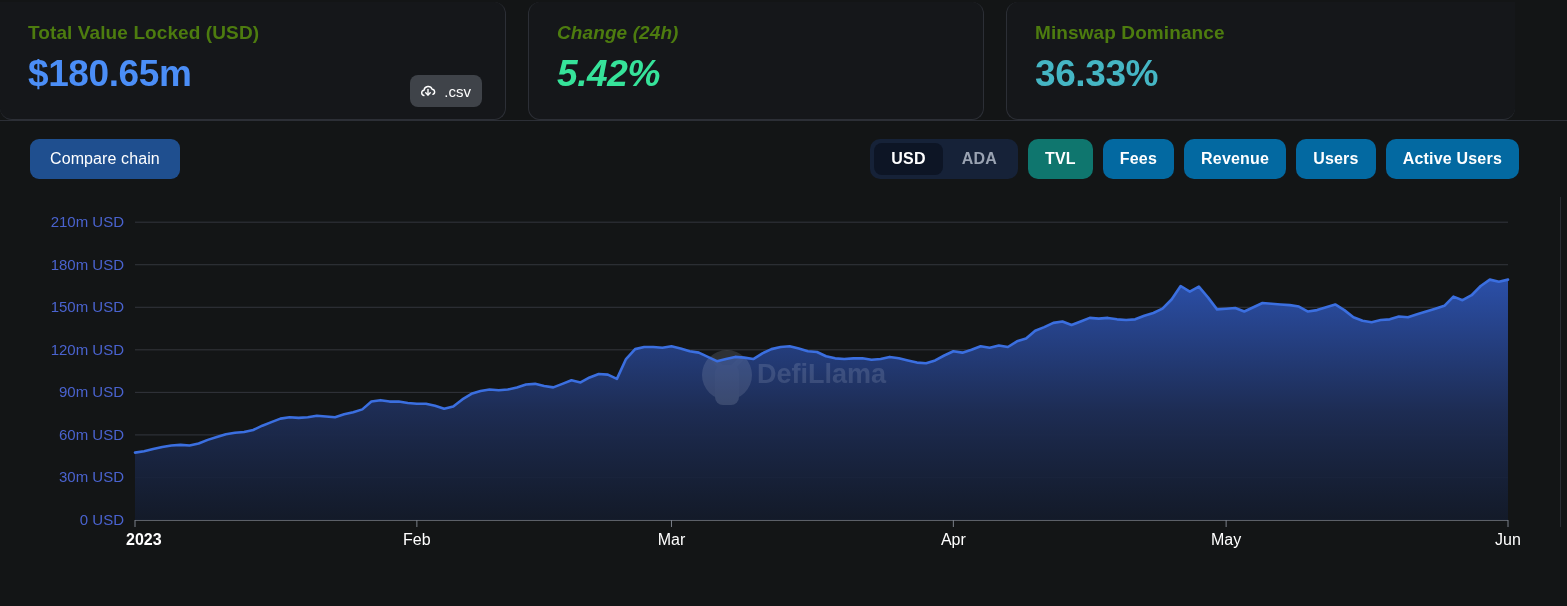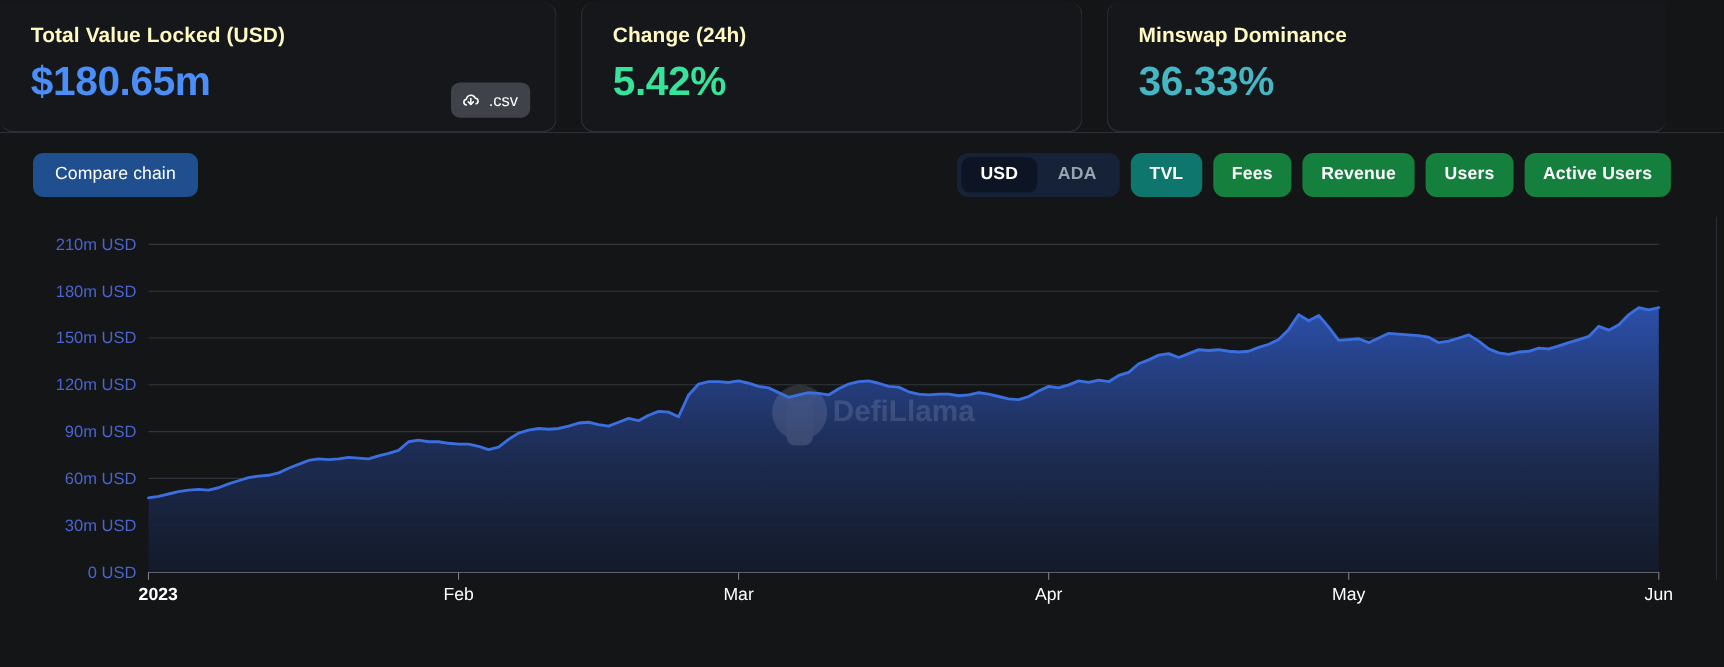--- a/index.html
+++ b/index.html
@@ -32,25 +32,25 @@
   .stat-card {
     position: relative;
     background: #15171a;
     border: 1px solid #2c2f36;
     border-radius: 12px;
     box-sizing: border-box;
     height: 118px;
     padding: 20px 24px 0 28px;
   }
   .stat-card.c1 { width: 506px; border-top: none; border-left: none; border-top-left-radius: 0; }
-  .stat-card.c2 { width: 456px; border-top: none; }
+  .stat-card.c2 { width: 456px; border-top: none; font-style: italic; }
   .stat-card.c3 { width: 509px; border-top: none; border-right: none; border-top-right-radius: 0;}
 
   .stat-label {
-    color: #fef9c3;
+    color: #4d7c0f;
     font-size: 19px;
     font-weight: 600;
     letter-spacing: .1px;
     line-height: 22px;
   }
   .stat-value {
     margin-top: 8px;
     font-size: 37px;
     font-weight: 700;
     line-height: 44px;
@@ -136,21 +136,21 @@
     cursor: pointer;
     letter-spacing: .2px;
   }
   .seg-item.active {
     background: #0d1525;
     color: #ffffff;
   }
 
   .pill {
     border: none;
-    background: #15803d;
+    background: #0369a1;
     color: #ffffff;
     font-size: 16px;
     font-weight: 700;
     font-family: "Liberation Sans", sans-serif;
     padding: 11px 17px;
     border-radius: 10px;
     cursor: pointer;
     letter-spacing: .2px;
     white-space: nowrap;
   }

